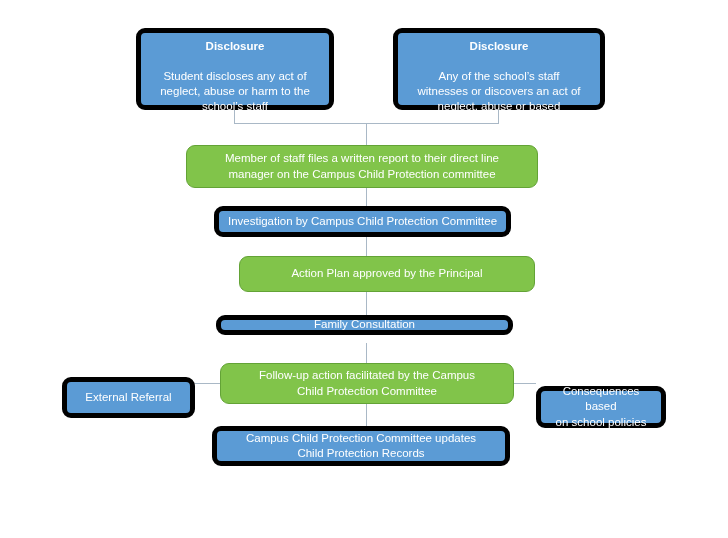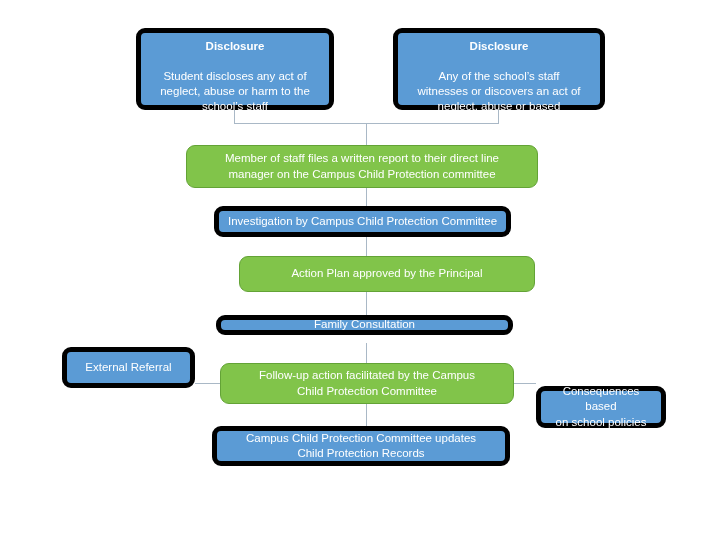--- a/index.html
+++ b/index.html
@@ -116,21 +116,21 @@
   </div>
 
   <div class="node green t115" style="left:216px; top:256px; width:296px; height:36px;margin-left:23px;">
     <span class="txt">Action Plan approved by the Principal</span>
   </div>
 
   <div class="node blue t115" style="left:216px; top:315px; width:297px; height:20px;">
     <span class="txt">Family Consultation</span>
   </div>
 
-  <div class="node blue t115" style="left:62px; top:347px; width:133px; height:41px;">
+  <div class="node blue t115" style="left:62px; top:377px; width:133px; height:41px;">
     <span class="txt">External Referral</span>
   </div>
 
   <div class="node green t115" style="left:220px; top:363px; width:294px; height:41px;justify-content:center;">
     <span class="txt">Follow-up action facilitated by the Campus
 Child Protection Committee</span>
   </div>
 
   <div class="node blue t115" style="left:536px; top:362px; width:130px; height:42px;margin-top:24px;">
     <span class="txt">Consequences based

